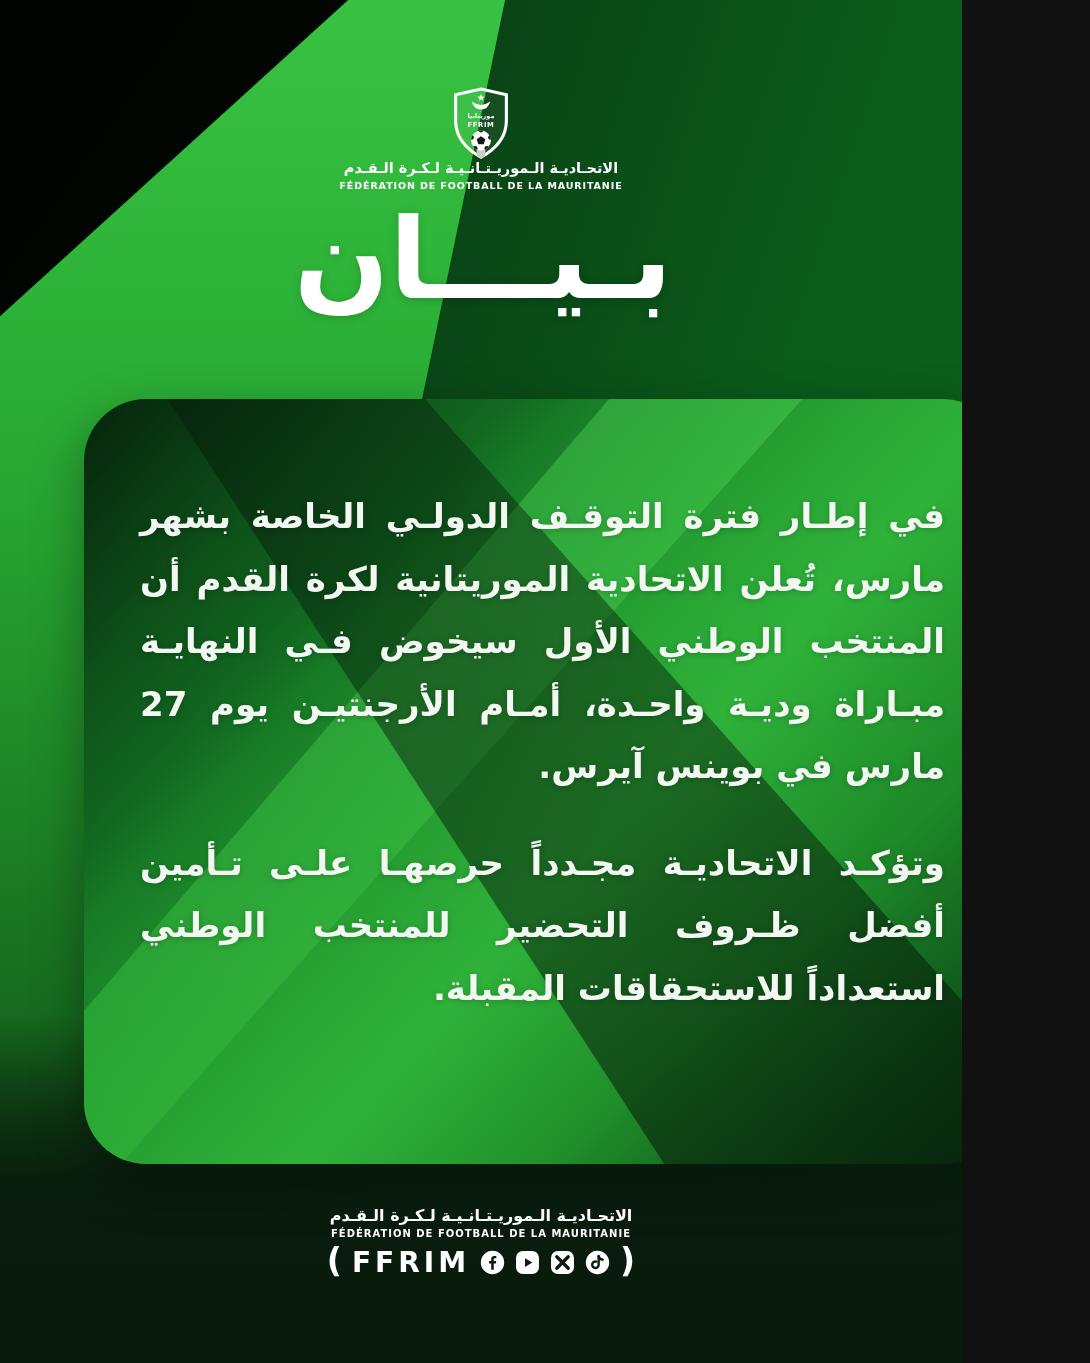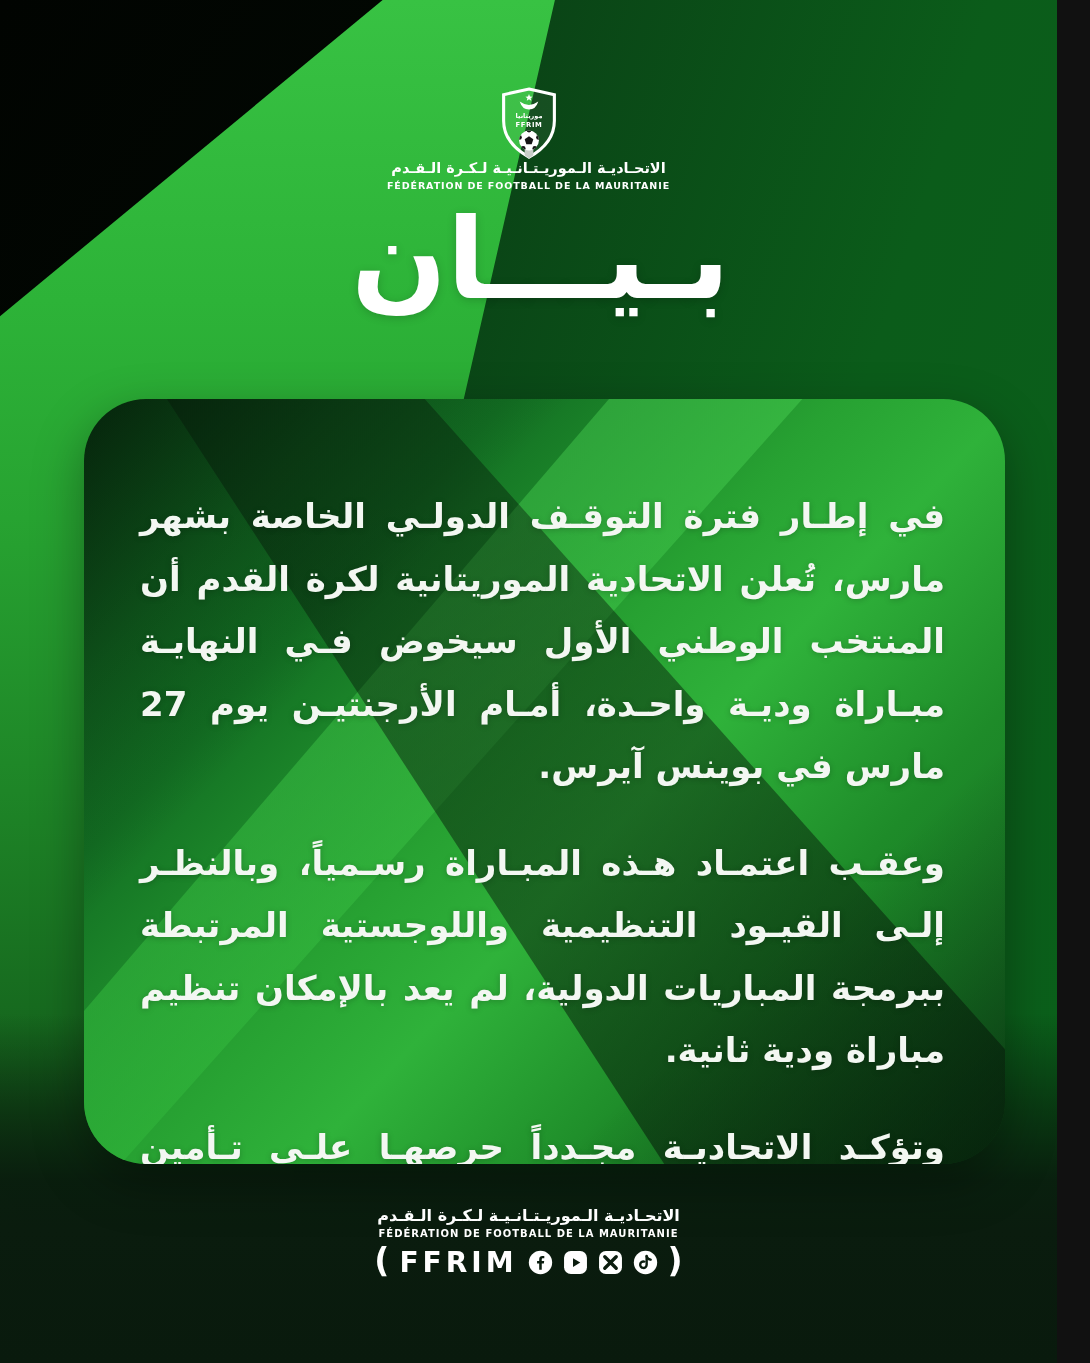--- a/index.html
+++ b/index.html
@@ -1,19 +1,19 @@
 <!DOCTYPE html>
 <html lang="ar"><head>
 <meta charset="utf-8">
 <style>
   html,body{margin:0;padding:0;background:#111;}
   *{box-sizing:border-box;}
   .poster{
     position:relative;
-    width:1057px;height:1363px;
+    width:962px;height:1363px;
     overflow:hidden;
     font-family:"DejaVu Sans",sans-serif;
     color:#f3f7f2;
     background:#0b5c1a;
   }
   
   .bg{position:absolute;inset:0;}
   .bg-base{
     background:linear-gradient(108deg,#07260d 0%,#0a4416 36%,#0b5c1a 66%,#0b611b 100%);
   }
@@ -45,21 +45,21 @@
     position:absolute;top:160px;left:0;width:100%;
     font-size:14.5px;font-weight:bold;letter-spacing:.5px;
     direction:rtl;color:#fff;
   }
   .org-fr{
     position:absolute;top:180px;left:0;width:100%;
     font-size:9.5px;font-weight:bold;letter-spacing:.9px;color:#fff;
   }
   
   .page-title{
-    position:absolute;top:192px;left:12px;width:100%;
+    position:absolute;top:192px;left:2px;width:100%;
     margin:0;text-align:center;direction:rtl;
     font-size:112px;font-weight:bold;line-height:1.2;color:#fff;
     text-shadow:0 2px 10px rgba(0,0,0,.18);
   }
   
   .card{
     position:absolute;left:84px;top:399px;width:921px;height:765px;
     border-radius:62px;overflow:hidden;
     background:
       linear-gradient(133deg, rgba(2,10,4,.68) 0%, rgba(4,16,7,.28) 16%, rgba(4,16,7,0) 30%),
@@ -143,21 +143,20 @@
     <div class="org-fr">FÉDÉRATION DE FOOTBALL DE LA MAURITANIE</div>
   </header>
 
   <h1 class="page-title">بـيـــان</h1>
 
   <section class="card">
     <div class="card-band card-band-bright"></div>
     <div class="card-band card-band-dark"></div>
     <div class="card-content">
       <p>في إطـار فترة التوقـف الدولـي الخاصة بشهر مارس، تُعلن الاتحادية الموريتانية لكرة القدم أن المنتخب الوطني الأول سيخوض فـي النهايـة مبـاراة وديـة واحـدة، أمـام الأرجنتيـن يوم 27 مارس في بوينس آيرس.</p>
-      <p>وعقـب اعتمـاد هـذه المبـاراة رسـمياً، وبالنظـر إلـى القيـود التنظيمية واللوجستية المرتبطة ببرمجة المباريات الدولية، لم يعد بالإمكان تنظيم مباراة ودية ثانية.</p>
       <p>وتؤكـد الاتحاديـة مجـدداً حرصهـا علـى تـأمين أفضل ظـروف التحضير للمنتخب الوطني استعداداً للاستحقاقات المقبلة.</p>
     </div>
   </section>
 
   <footer class="footer">
     <div class="footer-ar">الاتحـاديـة الـموريـتـانـيـة لـكـرة الـقـدم</div>
     <div class="footer-fr">FÉDÉRATION DE FOOTBALL DE LA MAURITANIE</div>
     <div class="social-row">
       <span class="paren">(</span>
       <span class="handle">FFRIM</span>

